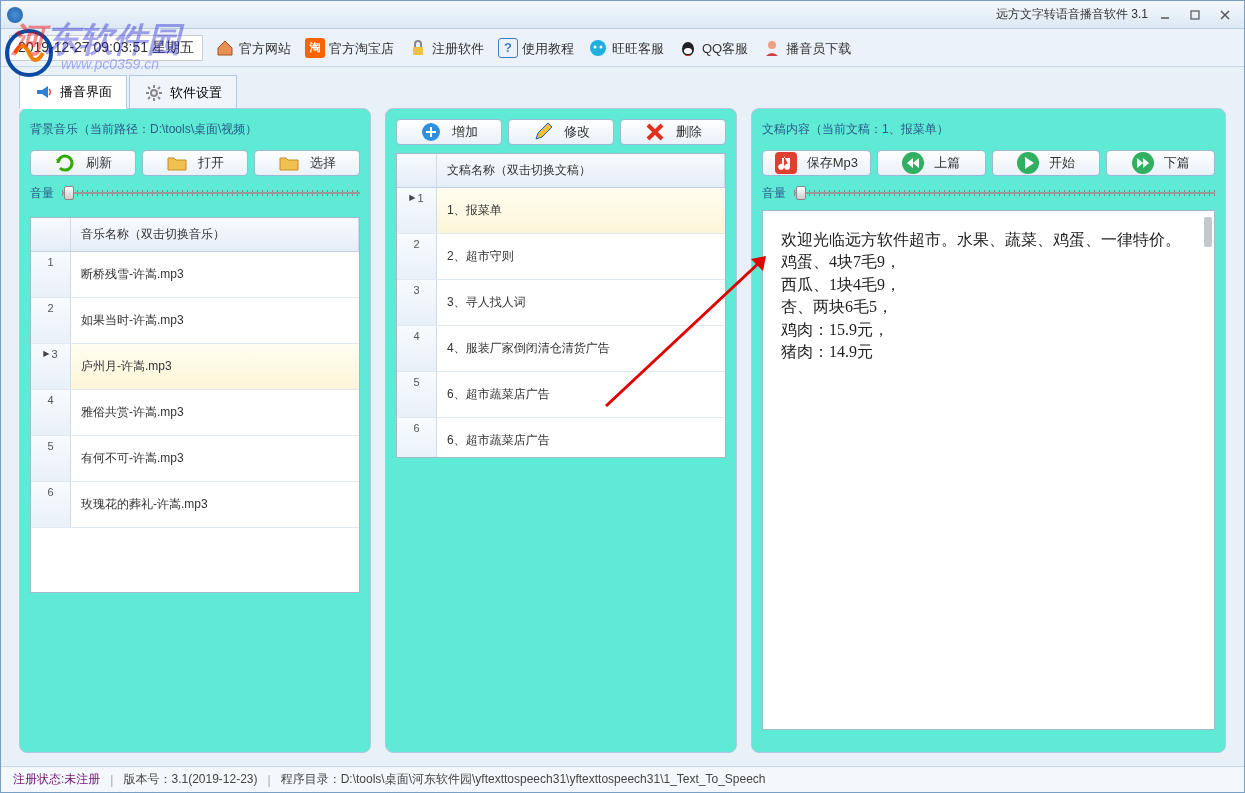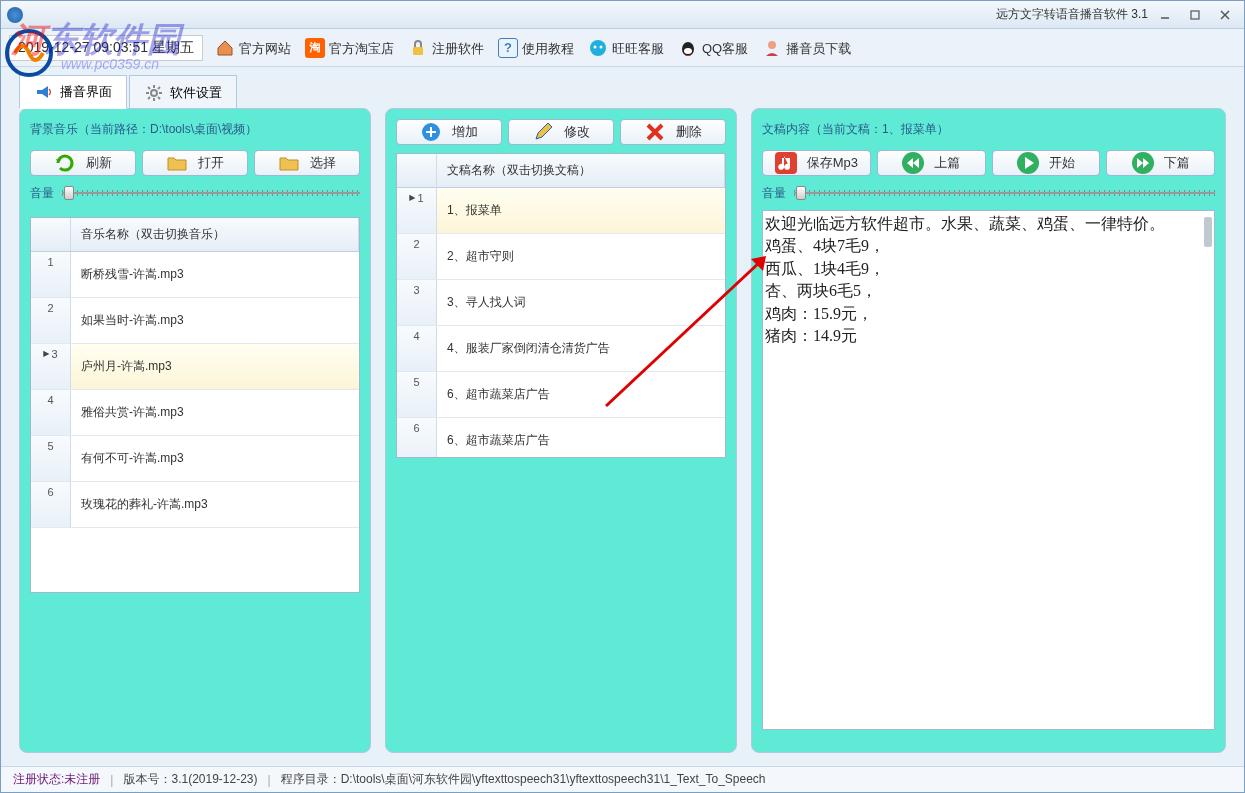--- a/index.html
+++ b/index.html
@@ -47,21 +47,21 @@
 .grid-header { display:flex; background: linear-gradient(#f8fbfe,#e4edf6); border-bottom:1px solid #c0d0e0; }
 .grid-hcell { padding:8px 10px; border-right:1px solid #d0dce8; font-size:12px; color:#333; }
 .grid-hcell.num { width:40px; }
 .grid-row { display:flex; border-bottom:1px solid #e0e8f0; cursor:pointer; }
 .grid-row.selected { background: linear-gradient(#fffef0,#fdf5d8); }
 .grid-row .grid-cell-num { width:40px; text-align:center; padding:4px; background:linear-gradient(#f8fbfe,#e8f0f8); border-right:1px solid #d0dce8; color:#555; font-size:11px; display:flex; align-items:flex-start; justify-content:center; }
 .grid-row .grid-cell-name { flex:1; padding:14px 10px; font-size:12px; color:#333; }
 .grid-row.selected .grid-cell-num::before { content:"▶"; font-size:8px; margin-right:2px; color:#444; position:relative; top:1px;}
 .panel-mid .grid-row .grid-cell-name { padding: 14px 10px; }
 
-.textarea-wrap { background:#fff; border:1px solid #a0b8d0; height:520px; padding:2px; position:relative; }
+.textarea-wrap { background:#fff; border:1px solid #a0b8d0; height:520px; padding:18px; position:relative; }
 .textarea-content { font-size:16px; line-height:1.4; color:#222; white-space:pre-wrap; font-family: SimSun, serif; }
 .scroll-ind { position:absolute; right:2px; top:6px; width:8px; height:30px; background:#c0c8d0; border-radius:2px;}
 
 .statusbar { position:absolute; bottom:0; left:0; right:0; height:26px; background:#f4f8fc; border-top:1px solid #c8d8e8; display:flex; align-items:center; padding:0 12px; font-size:12px; color:#444; }
 .statusbar .red { color:#701a75; }
 .statusbar .sep { margin: 0 10px; color:#aaa; }
 
 .logo-circle { position:absolute; top:28px; left:4px; z-index:99; width:48px; height:48px; pointer-events:none; }
 
 .arrow { position:absolute; z-index:200; pointer-events:none; }

